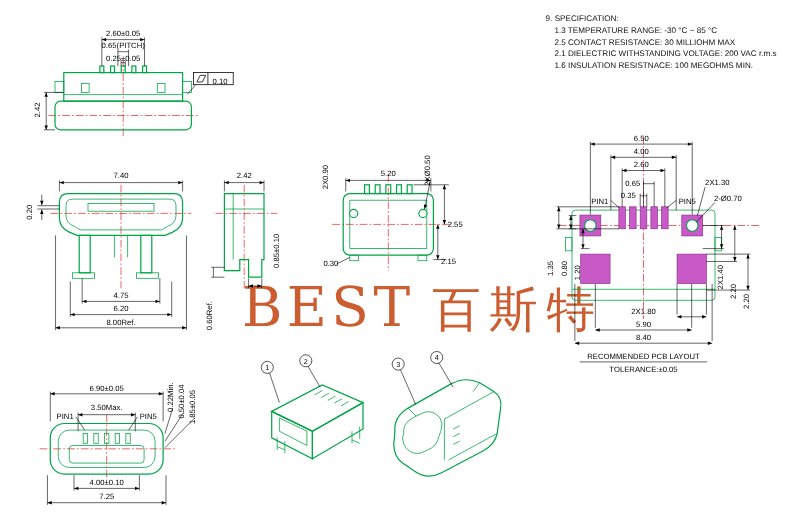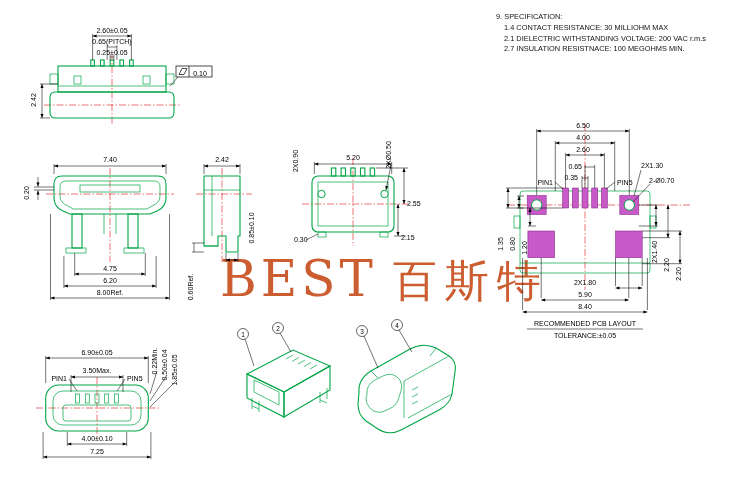--- a/index.html
+++ b/index.html
@@ -254,19 +254,20 @@
       <line class="dm" x1="364" y1="336" x2="378" y2="368"></line>
       <circle class="balc" cx="397" cy="325" r="5.5"></circle>
       <text class="bal" x="397" y="327.5" text-anchor="middle">4</text>
       <line class="dm" x1="399" y1="330" x2="412" y2="352"></line>
     </g>
   </svg>
 
   <div class="spec">
     <div>9. SPECIFICATION:</div>
     <div class="items">
-      <div>1.4 CONTACT RESISTANCE: 30 MILLIOHM MAX</div>
+      <div>1.3 TEMPERATURE RANGE: -30 °C ~ 85 °C</div>
+      <div>2.5 CONTACT RESISTANCE: 30 MILLIOHM MAX</div>
       <div>2.1 DIELECTRIC WITHSTANDING VOLTAGE: 200 VAC r.m.s</div>
-      <div>2.7 INSULATION RESISTNACE: 100 MEGOHMS MIN.</div>
+      <div>1.6 INSULATION RESISTNACE: 100 MEGOHMS MIN.</div>
     </div>
   </div>
 
 </div>
 
 </body></html>

